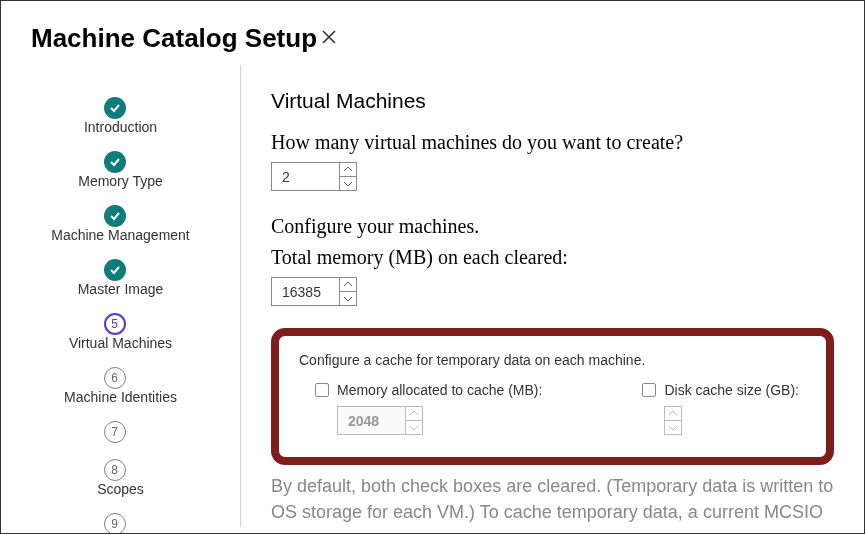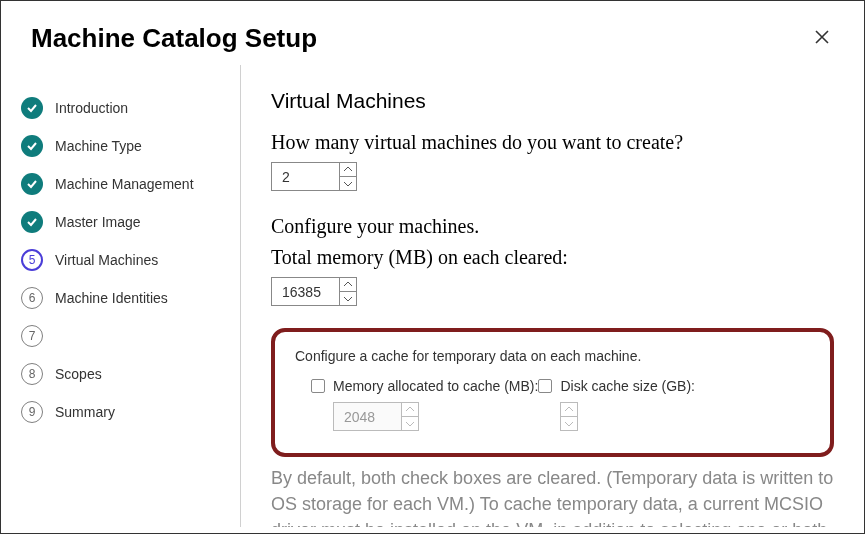--- a/index.html
+++ b/index.html
@@ -10,21 +10,20 @@
     body {
       font-family: -apple-system, BlinkMacSystemFont, "Segoe UI", Arial, sans-serif;
       background: #fff;
       width: 865px;
       height: 534px;
       overflow: hidden;
       border: 1px solid #333;
     }
     .header {
       display: flex;
-      justify-content: space-between;
       align-items: center;
       padding: 20px 30px 10px 30px;
     }
     .header-title {
       font-size: 26px;
       font-weight: 600;
       color: #000;
     }
     .close-btn {
       font-size: 22px;
@@ -41,20 +40,21 @@
     .sidebar {
       width: 240px;
       padding: 24px 20px 20px 20px;
       border-right: 1px solid #d0d0d0;
     }
     .step-item {
       display: flex;
       align-items: center;
       padding: 8px 0;
       cursor: pointer;
+      flex-direction: column;
     }
     .step-circle {
       width: 22px;
       height: 22px;
       border-radius: 50%;
       display: flex;
       align-items: center;
       justify-content: center;
       margin-right: 12px;
       flex-shrink: 0;
@@ -113,20 +113,21 @@
       border: 1px solid #888;
       border-right: none;
       padding: 4px 10px;
       font-size: 14px;
       color: #333;
       outline: none;
     }
     .spinner-input.disabled {
       color: #999;
       border-color: #bbb;
+      font-weight: bold;
     }
     .spinner-buttons {
       display: flex;
       flex-direction: column;
       width: 18px;
     }
     .spinner-btn {
       flex: 1;
       border: 1px solid #888;
       background: #fff;
@@ -141,32 +142,33 @@
       cursor: default;
     }
     .spinner-btn:first-child {
       border-bottom: none;
     }
     .spinner-btn svg {
       width: 8px;
       height: 5px;
     }
     .cache-section {
-      border: 4px solid #7f1d1d;
+      border: 8px solid #7f1d1d;
       border-radius: 14px;
       padding: 16px 20px 22px 20px;
       margin-top: 22px;
     }
     .cache-title {
       font-size: 14px;
       color: #333;
       margin-bottom: 14px;
     }
     .cache-row {
       display: flex;
+      gap: 100px;
       padding-left: 16px;
     }
     .cache-col {
       display: flex;
       flex-direction: column;
     }
     .checkbox-row {
       display: flex;
       align-items: center;
       margin-bottom: 8px;
@@ -220,21 +222,21 @@
           </svg>
       </div>
       <span class="step-label">Introduction</span>
     </div>
     <div class="step-item">
       <div class="step-circle step-completed">
         <svg viewBox="0 0 12 12">
             <path d="M2 6 L5 9 L10 3" stroke="#fff" stroke-width="2" fill="none"></path>
           </svg>
       </div>
-      <span class="step-label">Machine Type</span>
+      <span class="step-label">Memory Type</span>
     </div>
     <div class="step-item">
       <div class="step-circle step-completed">
         <svg viewBox="0 0 12 12">
             <path d="M2 6 L5 9 L10 3" stroke="#fff" stroke-width="2" fill="none"></path>
           </svg>
       </div>
       <span class="step-label">Machine Management</span>
     </div>
     <div class="step-item">

